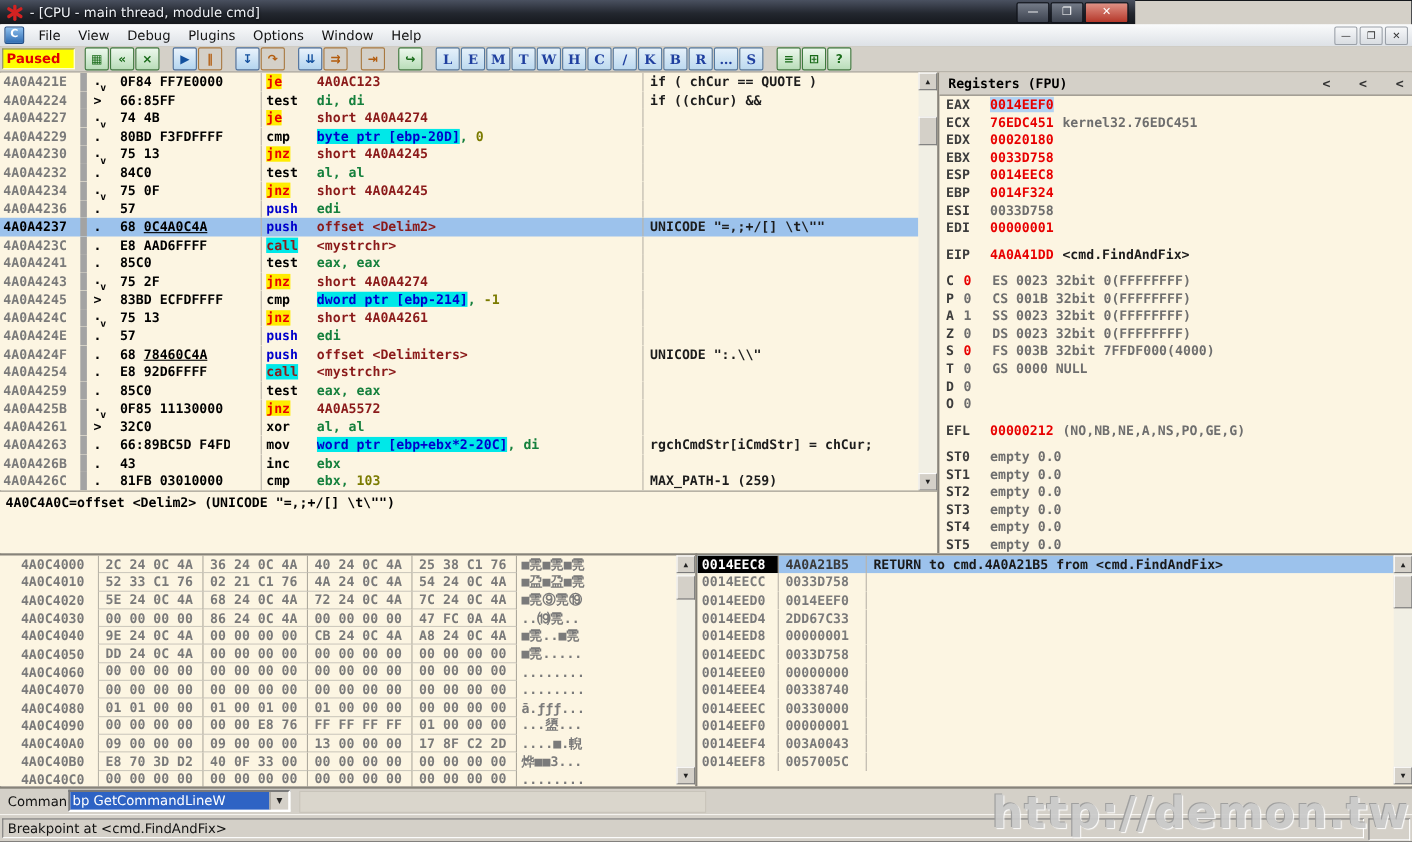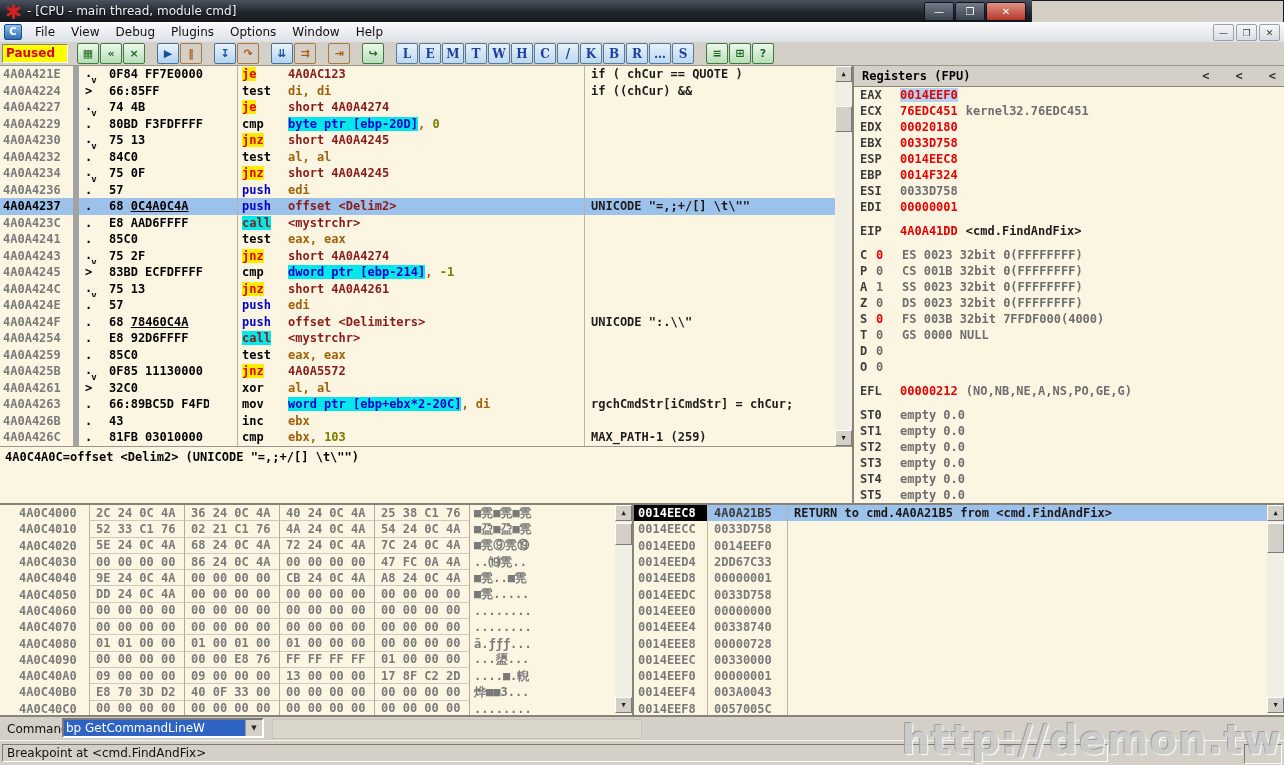--- a/index.html
+++ b/index.html
@@ -53,21 +53,21 @@
   .row{height:16.5px;display:flex;white-space:pre;overflow:hidden;align-items:center;}
   .c-addr{width:70px;padding-left:3px;color:#7a7a7a;border-right:6px solid #a3a3a3;flex:none;height:100%;display:flex;align-items:center;}
   .c-bytes{width:158px;border-right:1px solid #b8b4a8;flex:none;height:100%;display:flex;align-items:center;overflow:hidden;}
   .mk{width:24px;padding-left:6px;flex:none;color:#000;}
   .mkv{font-size:9px;vertical-align:-3px;position:relative;top:3px;margin-left:-1px;}
   .bs{display:inline-block;width:100px;overflow:hidden;white-space:pre;}
   .u{text-decoration:underline;}
   .c-mn{width:46px;padding-left:4px;flex:none;}
   .c-ops{width:296px;flex:none;overflow:hidden;}
   .c-cmt{flex:1;border-left:1px solid #b8b4a8;padding-left:6px;color:#1c1c1c;height:100%;display:flex;align-items:center;overflow:hidden;}
-  .t-p{color:#a16207;} .t-r{color:#8b1a1a;} .t-n{color:#7b7b00;}
+  .t-p{color:#15803d;} .t-r{color:#8b1a1a;} .t-n{color:#7b7b00;}
   .t-m{color:#0000cc;background:#00e8e8;}
   .mn-p{color:#000;} .mn-b{color:#0000cc;}
   .mn-j{color:#e80000;background:#ffec00;}
   .mn-c{color:#8b1a1a;background:#00e8e8;}
   .row.sel{background:#9cc2ec;}
   .row.sel .c-addr{color:#000;}
   
   #info{left:0;top:446px;width:852px;height:57px;border-top:1px solid #9a968c;box-sizing:border-box;padding:3px 5px;}
   
   #regs{left:852px;top:66px;width:432px;height:437px;border-left:2px solid #87837a;box-sizing:border-box;}
@@ -108,21 +108,21 @@
   #cmdbar{position:absolute;left:0;top:715px;width:1284px;height:25px;background:#d4d0c8;
     border-top:2px solid #87837a;box-sizing:border-box;font-size:12px;}
   .cmdlab{position:absolute;left:7px;top:5px;color:#111;}
   .combo{position:absolute;left:62px;top:1px;width:202px;height:20px;background:#fff;
     border:2px solid;border-color:#7a7a7a #ffffff #ffffff #7a7a7a;box-sizing:border-box;display:flex;}
   .combo-text{flex:1;background:#2e63c4;color:#fff;padding:0 2px;line-height:16px;overflow:hidden;white-space:pre;}
   .combo-btn{width:16px;background:#d4d0c8;border-left:1px solid #9a968c;font-size:7px;color:#222;
     display:flex;align-items:center;justify-content:center;}
   .cmd-extra{position:absolute;left:272px;top:2px;width:368px;height:18px;background:#dad6cc;border:1px solid #c8c4ba;}
   #statusbar{position:absolute;left:0;top:740px;width:1284px;height:25px;background:#d4d0c8;border-top:1px solid #f5f3ee;}
-  .st-panel{position:absolute;left:2px;top:3px;width:1106px;height:18px;border:1px solid;
+  .st-panel{position:absolute;left:2px;top:3px;width:1238px;height:18px;border:1px solid;
     border-color:#7a7a7a #ffffff #ffffff #7a7a7a;font-size:12px;color:#111;padding:1px 4px;box-sizing:border-box;
     font-family:"DejaVu Sans",sans-serif;}
   .st-panel2{position:absolute;left:1244px;top:3px;width:36px;height:18px;border:1px solid;border-color:#7a7a7a #ffffff #ffffff #7a7a7a;}
   
   #watermark{position:absolute;right:2px;bottom:2px;z-index:99;pointer-events:none;
     font-size:40px;font-weight:bold;letter-spacing:1px;color:#cbcbcb;
     text-shadow:-1px -1px 0 #9d9d9d,1px 1px 1px #ffffff;opacity:.93;font-family:"DejaVu Sans",sans-serif;}
 </style>
 </head>
 <body>
@@ -300,21 +300,20 @@
   <div class="pane" id="stack">
     <div id="stack-rows">
         <div class="s-row sel"><span class="s-addr">0014EEC8</span><span class="s-val">4A0A21B5</span><span class="s-cmt">RETURN to cmd.4A0A21B5 from &lt;cmd.FindAndFix&gt;</span></div>
         <div class="s-row"><span class="s-addr">0014EECC</span><span class="s-val">0033D758</span><span class="s-cmt"></span></div>
         <div class="s-row"><span class="s-addr">0014EED0</span><span class="s-val">0014EEF0</span><span class="s-cmt"></span></div>
         <div class="s-row"><span class="s-addr">0014EED4</span><span class="s-val">2DD67C33</span><span class="s-cmt"></span></div>
         <div class="s-row"><span class="s-addr">0014EED8</span><span class="s-val">00000001</span><span class="s-cmt"></span></div>
         <div class="s-row"><span class="s-addr">0014EEDC</span><span class="s-val">0033D758</span><span class="s-cmt"></span></div>
         <div class="s-row"><span class="s-addr">0014EEE0</span><span class="s-val">00000000</span><span class="s-cmt"></span></div>
         <div class="s-row"><span class="s-addr">0014EEE4</span><span class="s-val">00338740</span><span class="s-cmt"></span></div>
-        <div class="s-row"><span class="s-addr">0014EEE8</span><span class="s-val">00000728</span><span class="s-cmt"></span></div>
         <div class="s-row"><span class="s-addr">0014EEEC</span><span class="s-val">00330000</span><span class="s-cmt"></span></div>
         <div class="s-row"><span class="s-addr">0014EEF0</span><span class="s-val">00000001</span><span class="s-cmt"></span></div>
         <div class="s-row"><span class="s-addr">0014EEF4</span><span class="s-val">003A0043</span><span class="s-cmt"></span></div>
         <div class="s-row"><span class="s-addr">0014EEF8</span><span class="s-val">0057005C</span><span class="s-cmt"></span></div>
       </div>
     <div class="sb" style="right:0;top:0;height:208px;">
       <div class="ar" style="top:0;">▲</div>
       <div class="thumb" style="top:18px;height:30px;"></div>
       <div class="ar" style="bottom:0;">▼</div>
     </div>

